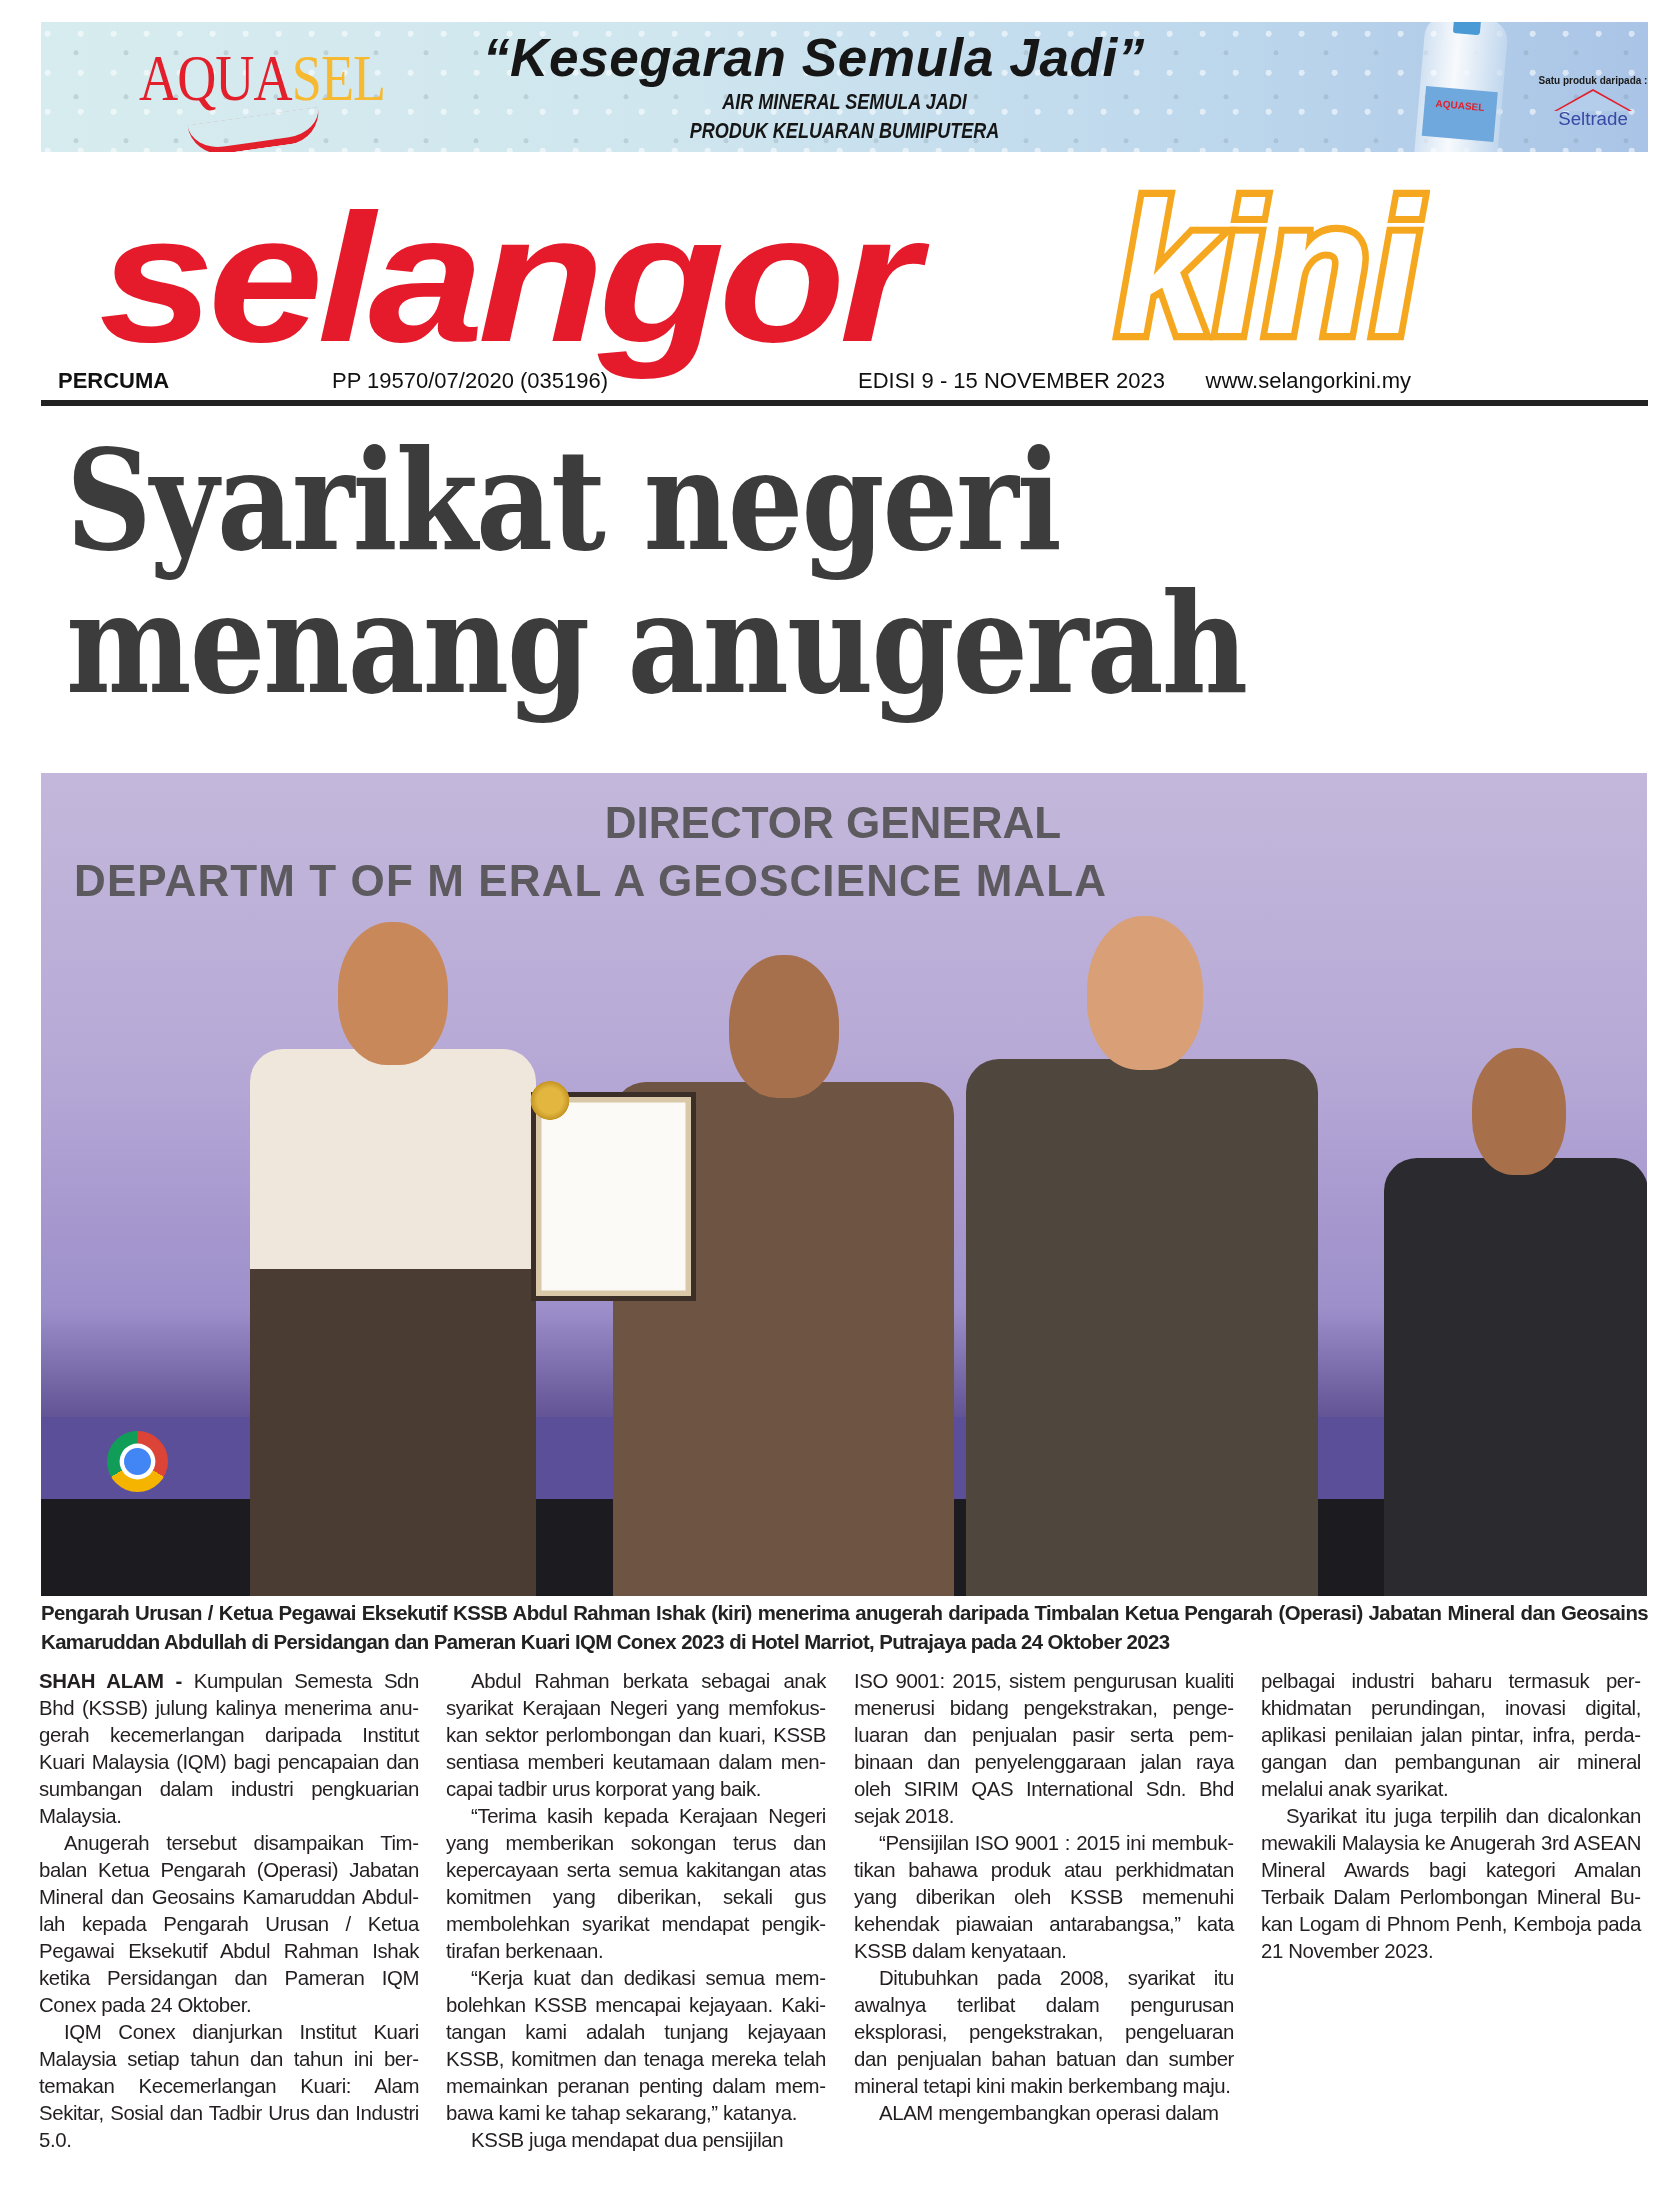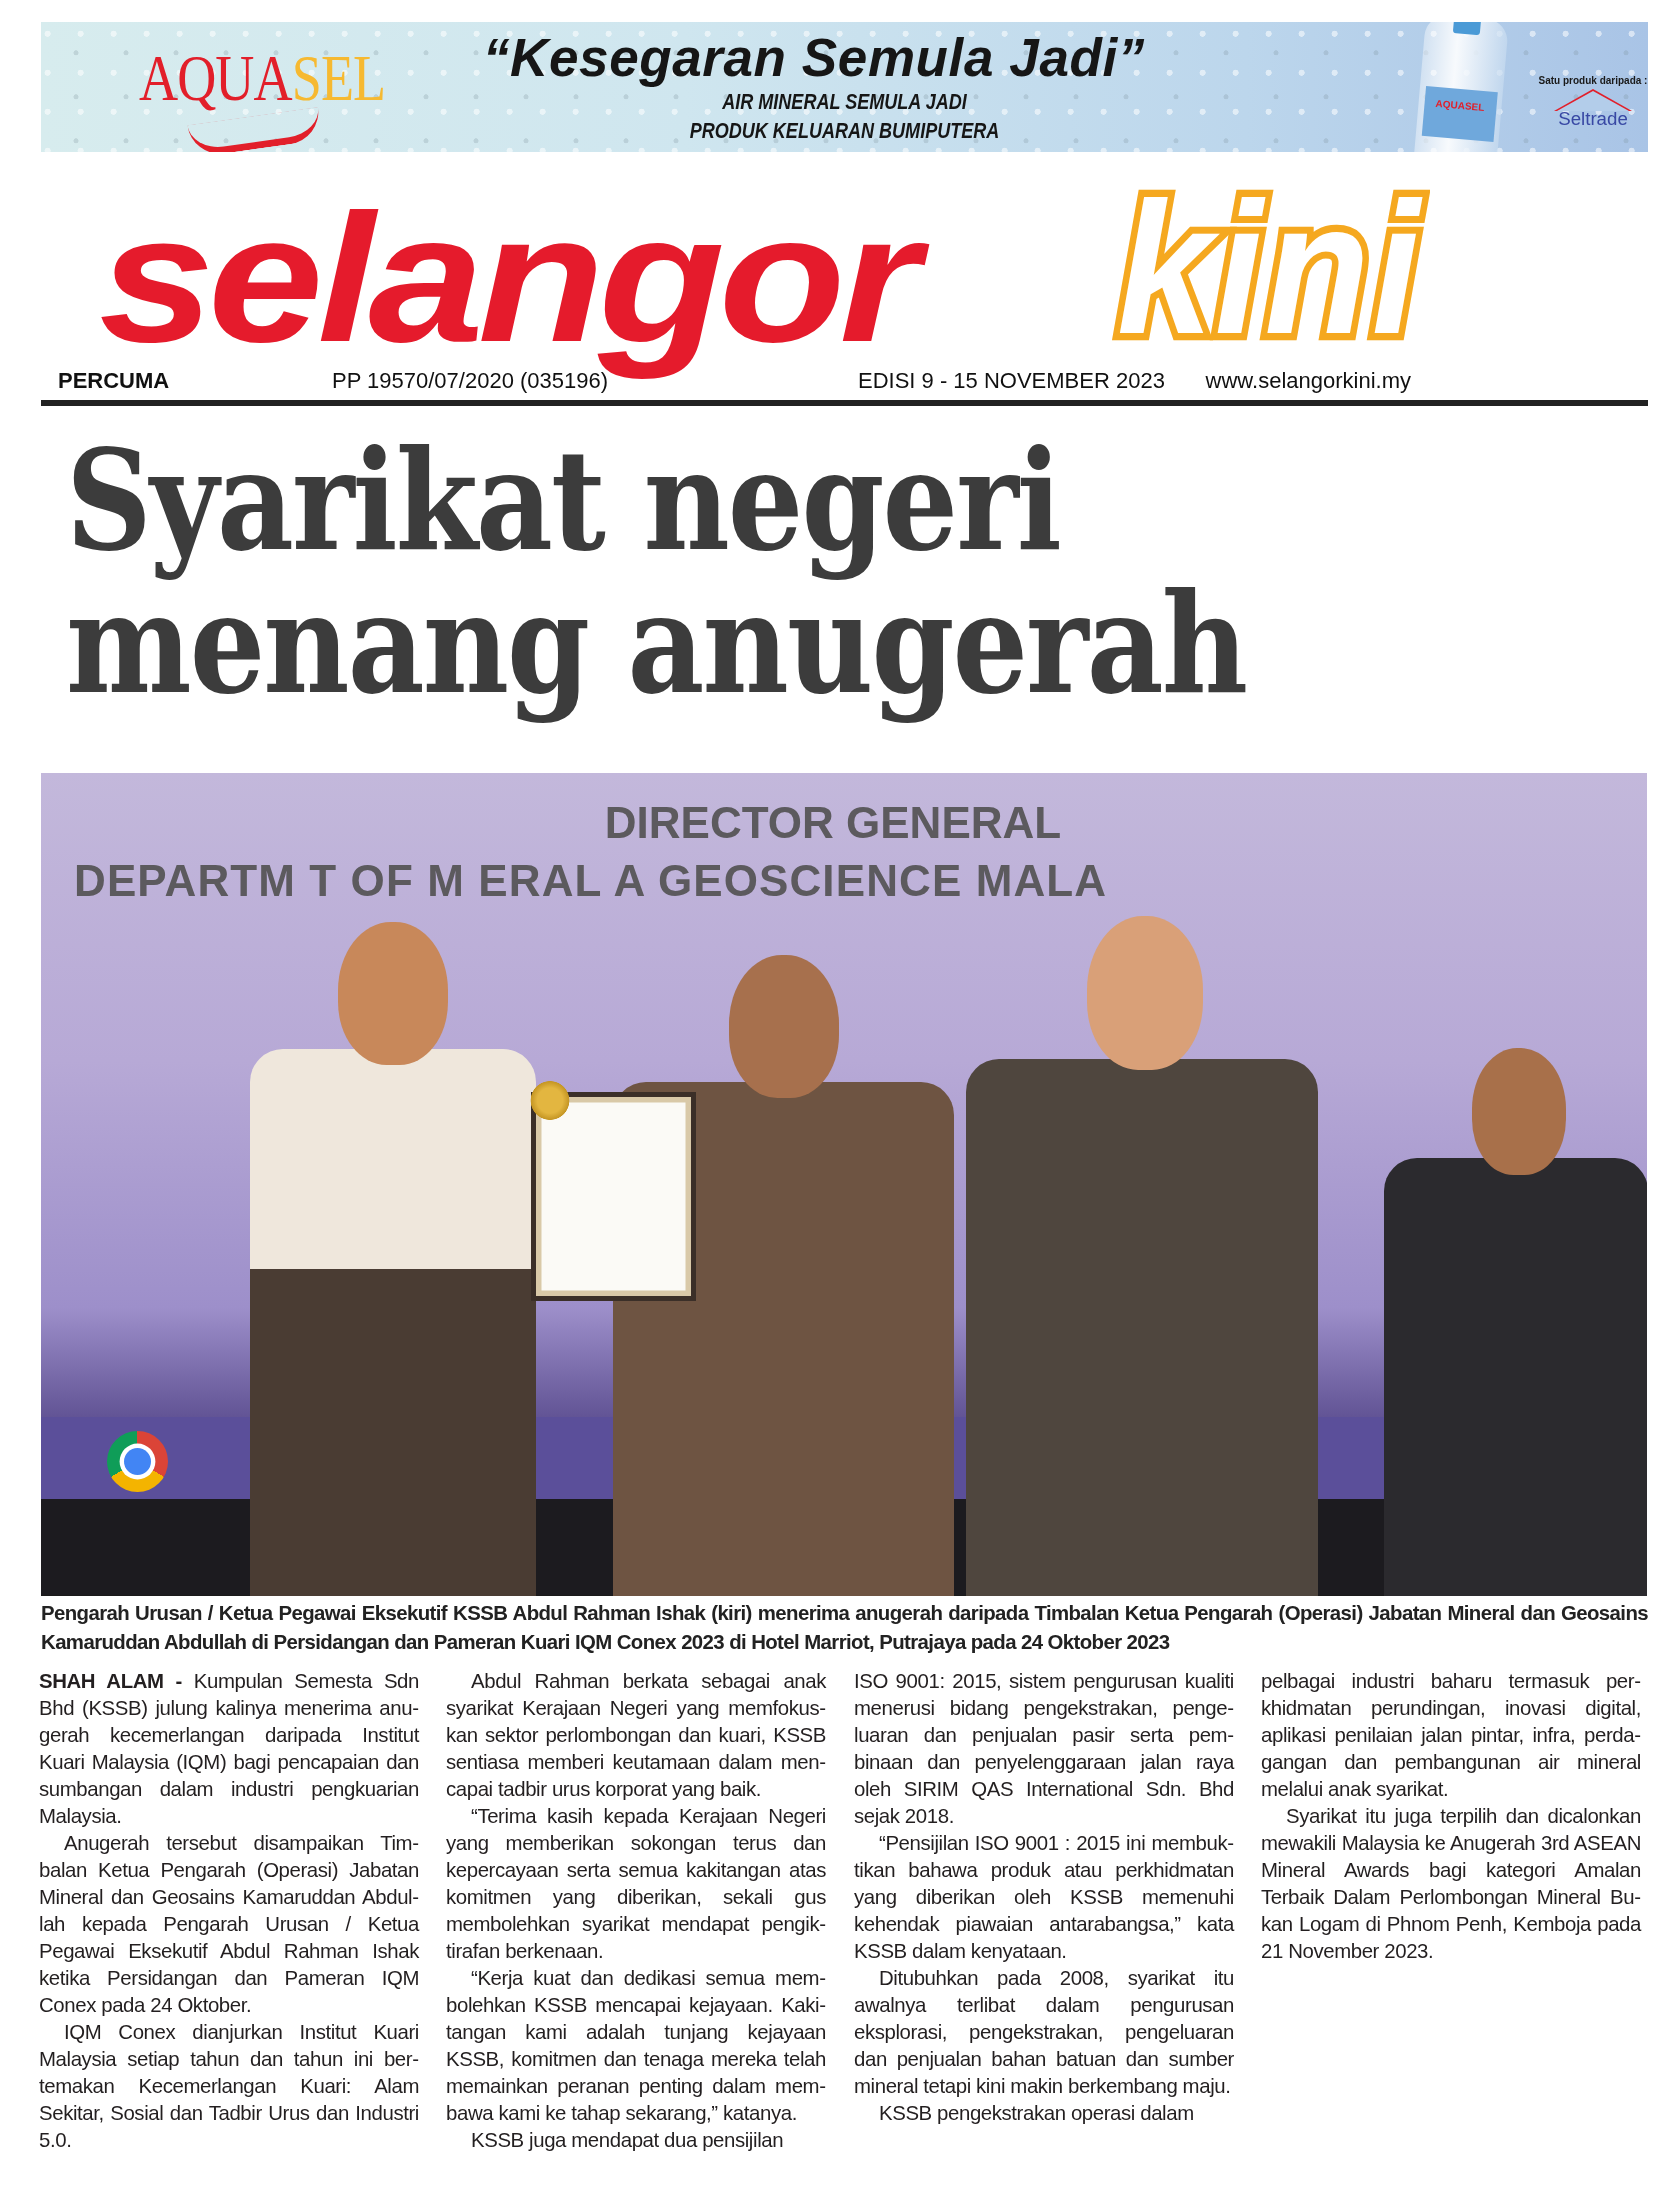--- a/index.html
+++ b/index.html
@@ -232,20 +232,20 @@
   <div class="col col-2">
     <p>Abdul Rahman berkata sebagai anak syarikat Kerajaan Negeri yang memfokus­kan sektor perlombongan dan kuari, KSSB sentiasa memberi keutamaan dalam men­capai tadbir urus korporat yang baik.</p>
     <p>“Terima kasih kepada Kerajaan Negeri yang memberikan sokongan terus dan kepercayaan serta semua kakitangan atas komitmen yang diberikan, sekali gus membolehkan syarikat mendapat pengik­tirafan berkenaan.</p>
     <p>“Kerja kuat dan dedikasi semua mem­bolehkan KSSB mencapai kejayaan. Kaki­tangan kami adalah tunjang kejayaan KSSB, komitmen dan tenaga mereka telah memainkan peranan penting dalam mem­bawa kami ke tahap sekarang,” katanya.</p>
     <p>KSSB juga mendapat dua pensijilan</p>
   </div>
   <div class="col col-3">
     <p class="noindent">ISO 9001: 2015, sistem pengurusan kualiti menerusi bidang pengekstrakan, penge­luaran dan penjualan pasir serta pem­binaan dan penyelenggaraan jalan raya oleh SIRIM QAS International Sdn. Bhd sejak 2018.</p>
     <p>“Pensijilan ISO 9001 : 2015 ini membuk­tikan bahawa produk atau perkhidmatan yang diberikan oleh KSSB memenuhi kehendak piawaian antarabangsa,” kata KSSB dalam kenyataan.</p>
     <p>Ditubuhkan pada 2008, syarikat itu awalnya terlibat dalam pengurusan eksplorasi, pengekstrakan, pengeluaran dan penjualan bahan batuan dan sumber mineral tetapi kini makin berkembang maju.</p>
-    <p>KSSB pengekstrakan operasi dalam</p>
+    <p>ALAM mengembangkan operasi dalam</p>
   </div>
   <div class="col col-4">
     <p class="noindent">pelbagai industri baharu termasuk per­khidmatan perundingan, inovasi digital, aplikasi penilaian jalan pintar, infra, perda­gangan dan pembangunan air mineral melalui anak syarikat.</p>
     <p>Syarikat itu juga terpilih dan dicalonkan mewakili Malaysia ke Anugerah 3rd ASE­AN Mineral Awards bagi kategori Amalan Terbaik Dalam Perlombongan Mineral Bu­kan Logam di Phnom Penh, Kemboja pada 21 November 2023.</p>
   </div>
 </div>
 
 
 </body></html>

